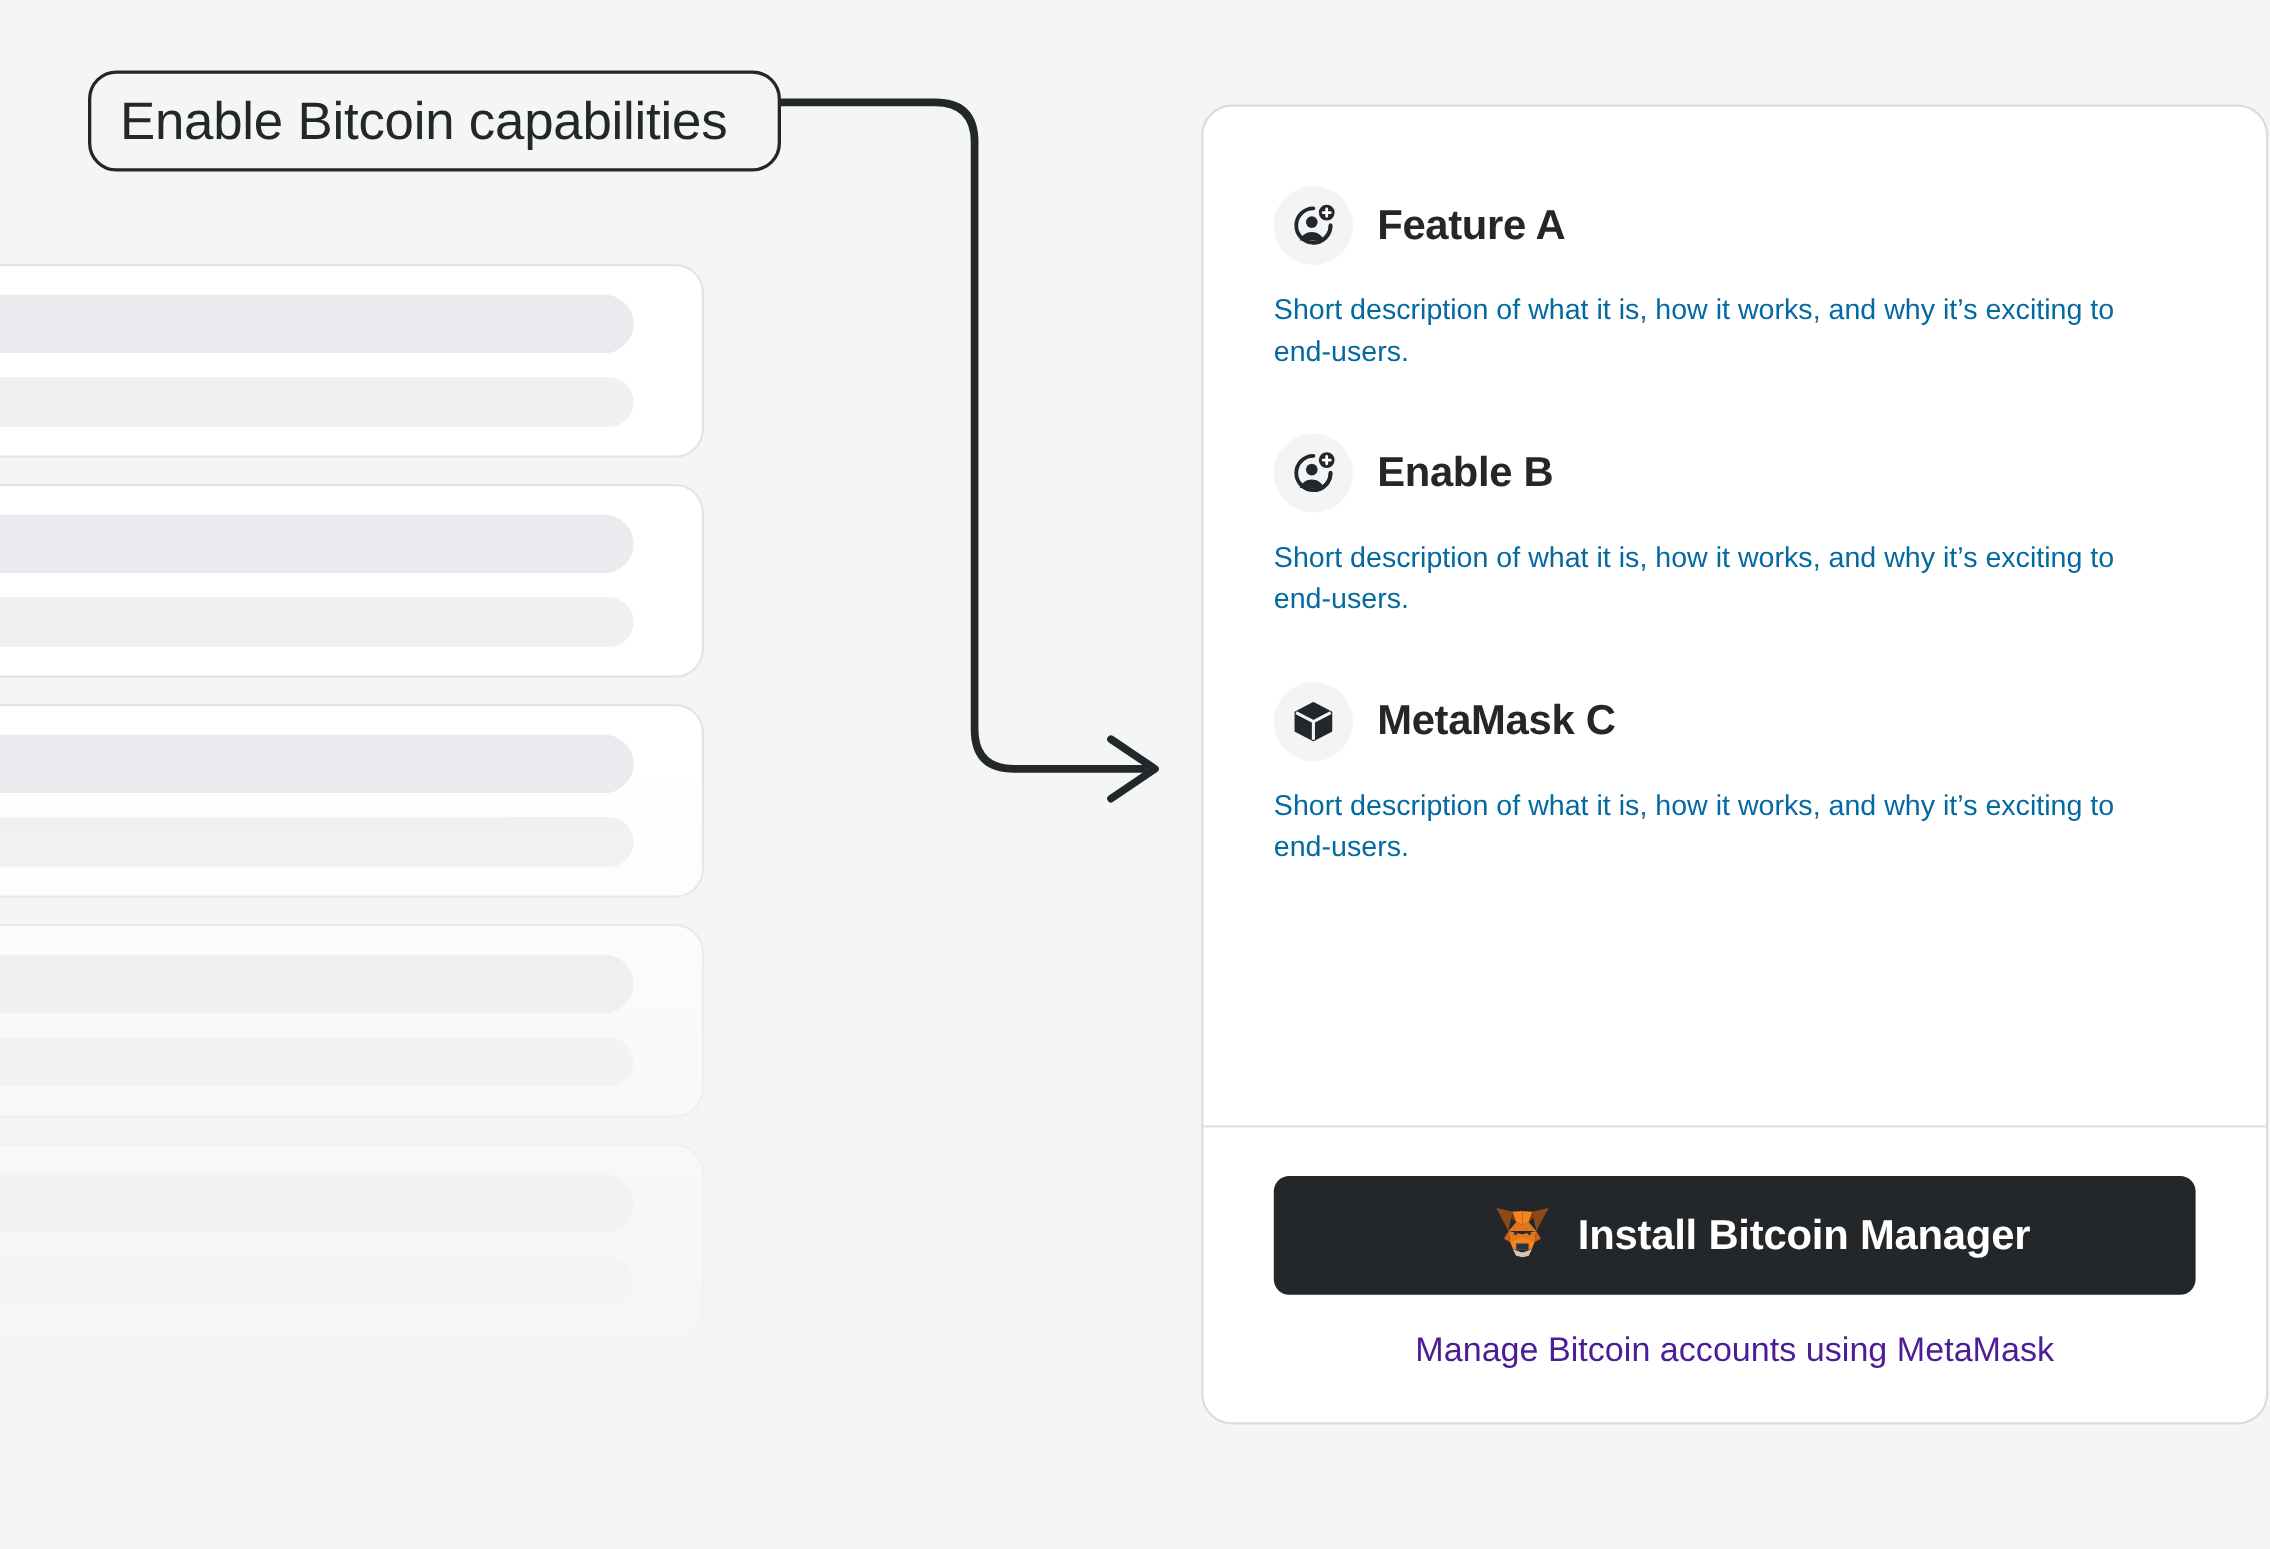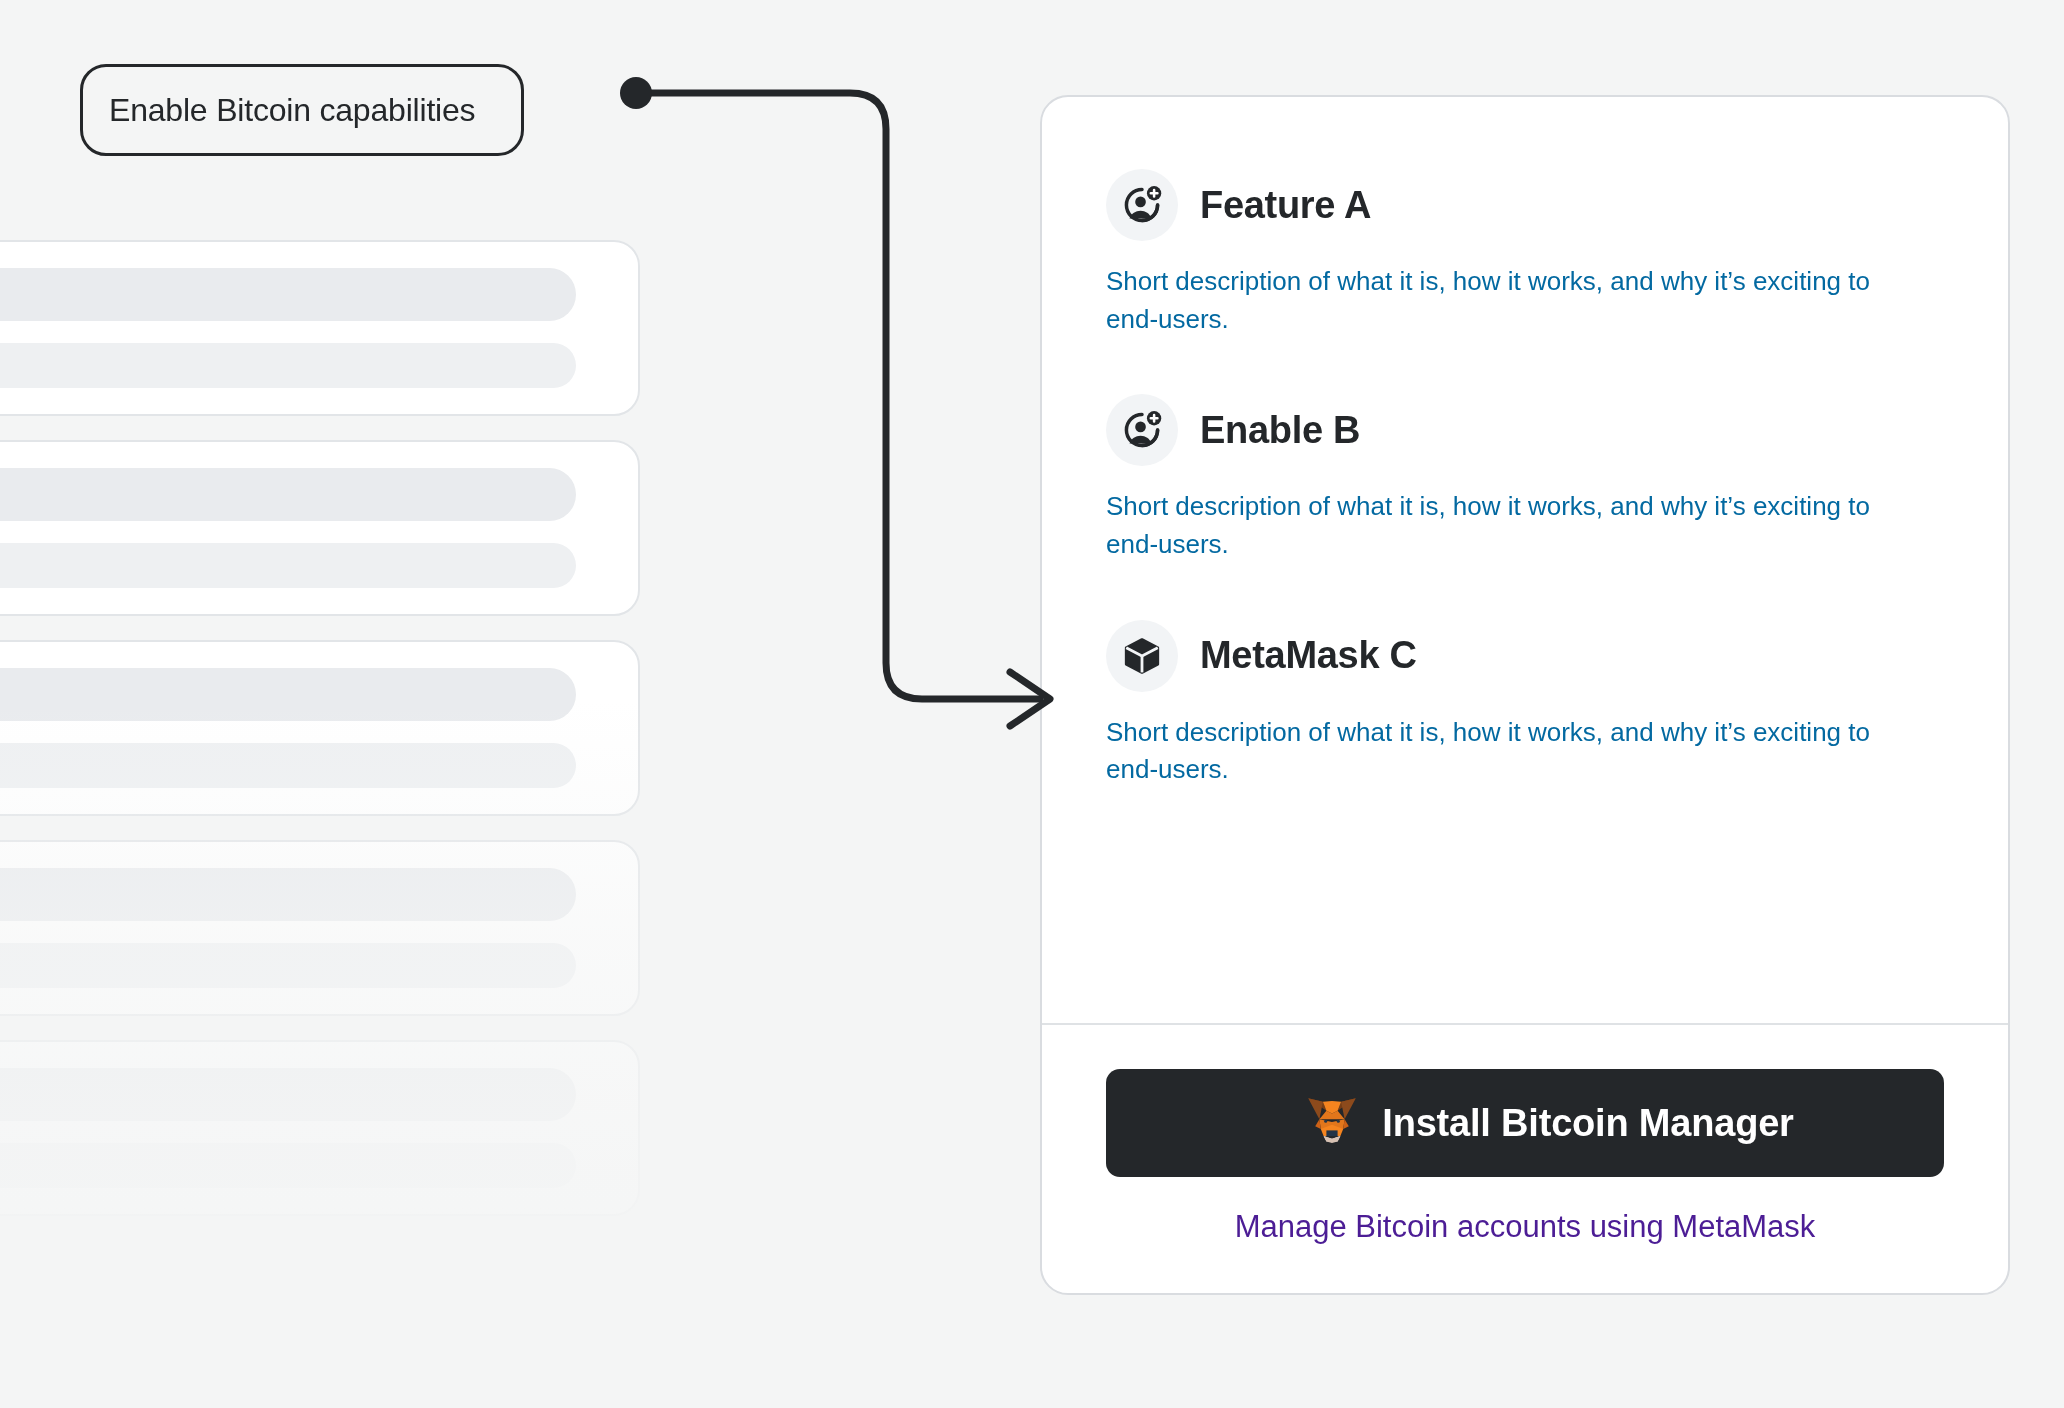--- a/index.html
+++ b/index.html
@@ -66,41 +66,41 @@
     height: 92px;
     padding: 0 46px 0 26px;
     display: flex;
     align-items: center;
     background: #f4f5f5;
     border: 3px solid #24272a;
     border-radius: 26px;
     z-index: 6;
   }
   .callout-label {
-    font-size: 32px;
+    font-size: 48px;
     color: #24272a;
     letter-spacing: -0.2px;
     white-space: nowrap;
   }
 
   
   .connector {
     position: absolute;
     left: 0;
     top: 0;
     width: 2064px;
     height: 1408px;
     z-index: 5;
     pointer-events: none;
   }
 
   
   .feature-card {
     position: absolute;
-    left: 1040px;
+    left: 1092px;
     top: 95px;
     width: 970px;
     height: 1200px;
     background: #ffffff;
     border: 2px solid #d9dce0;
     border-radius: 28px;
     z-index: 4;
     display: flex;
     flex-direction: column;
   }

